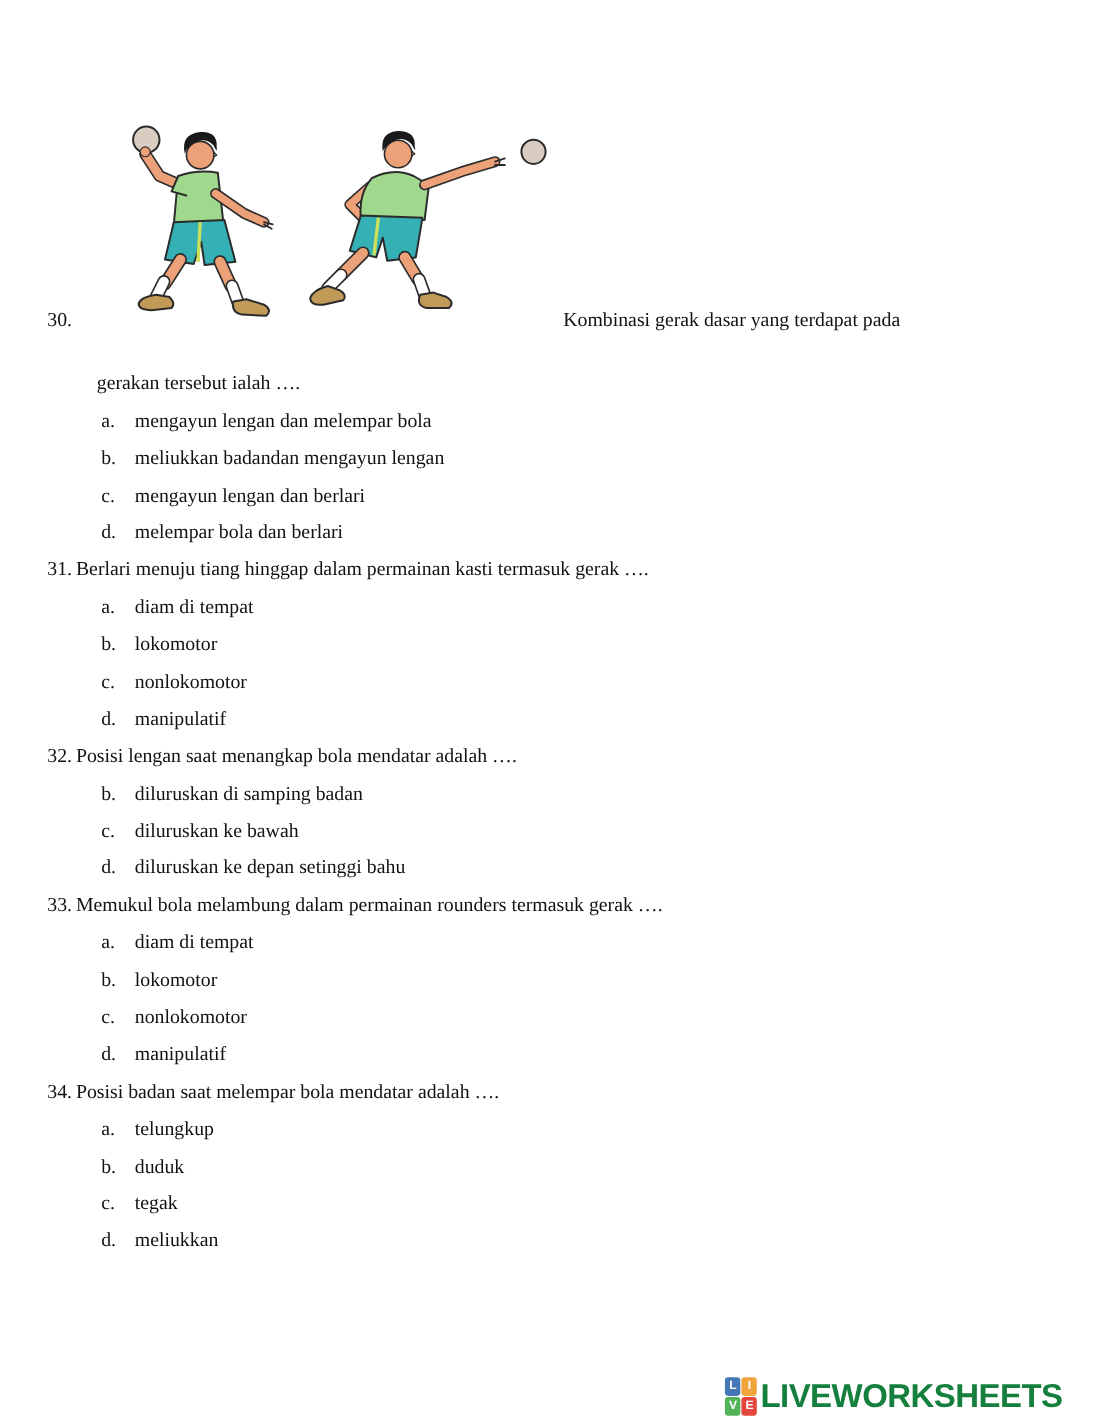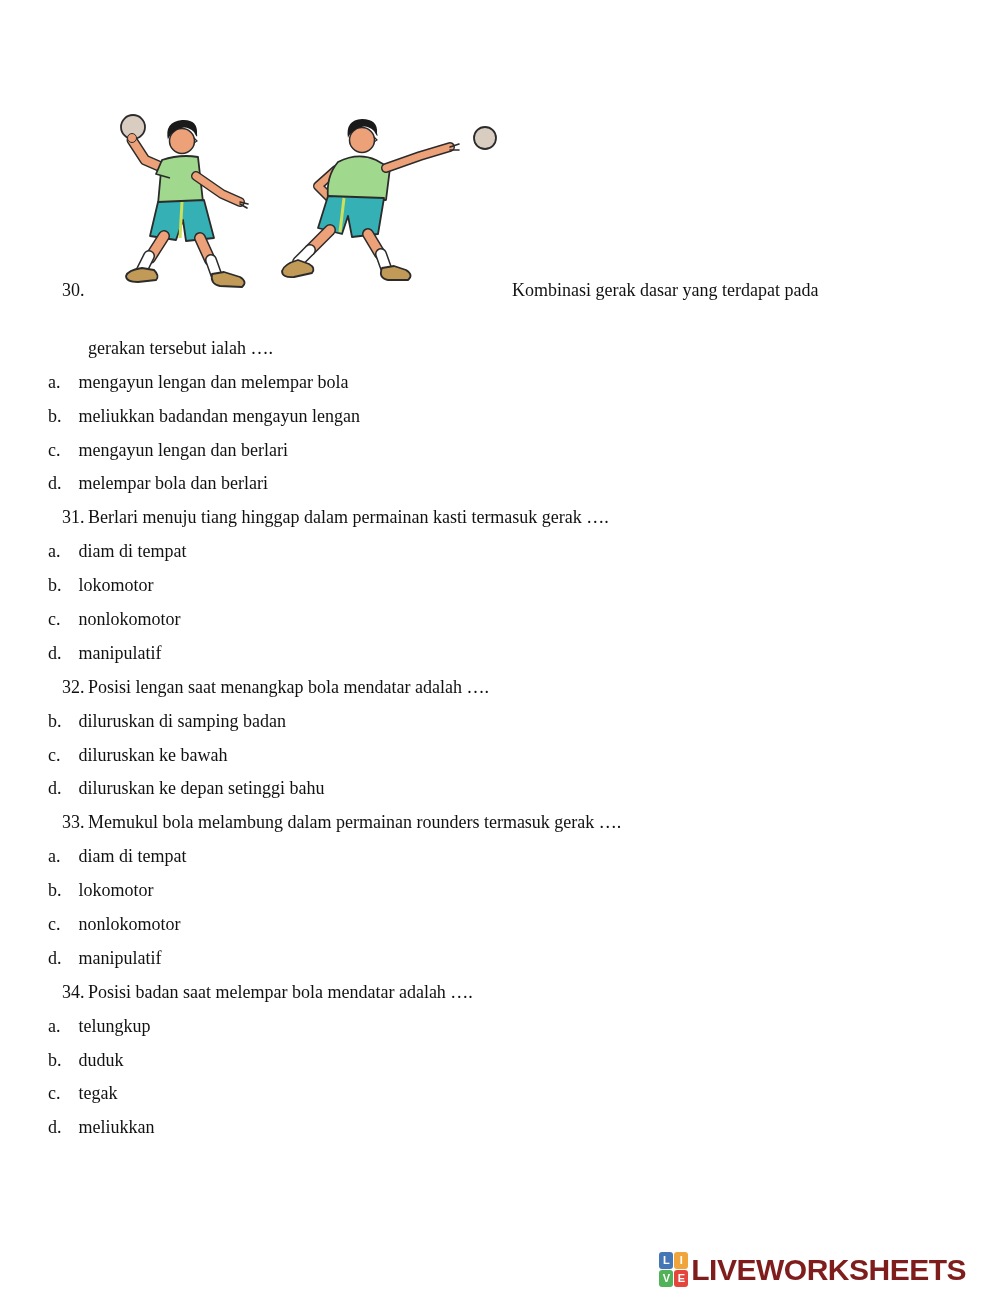--- a/index.html
+++ b/index.html
@@ -11,24 +11,24 @@
     font-family:"Liberation Serif", serif;
     font-size:18px; color:#111;
     overflow:hidden;
   }
   .illustration {
     position:absolute; left:90px; top:110px;
     width:420px; height:190px;
   }
   .quiz { position:absolute; left:0; top:274px; right:0; }
   .line { height:33.9px; line-height:33.9px; white-space:nowrap; }
-  .q   { padding-left:62px; position:relative; }
+  .q   { padding-left:43px; position:relative; }
   .qnum{ display:inline-block; width:26px; }
   .cont{ padding-left:88px;margin-top:24px; }
-  .opt { padding-left:48px; }
+  .opt { padding-left:92px; }
   .letter{ display:inline-block; width:26px; }
   .q30part1{ position:absolute; left:512px; top:0; }
 
   .brand {
     position:absolute; top:1252px; right:34px;
     display:flex; align-items:center; gap:3px;
     font-family:"Liberation Sans", sans-serif;
   }
   .logo-grid {
     display:grid;
@@ -227,16 +227,16 @@
 
   </div>
 
   <div class="brand">
     <div class="logo-grid">
       <div class="tile" style="background: rgb(69, 119, 182);">L</div>
       <div class="tile" style="background: rgb(240, 164, 60);">I</div>
       <div class="tile" style="background: rgb(82, 178, 88);">V</div>
       <div class="tile" style="background: rgb(228, 70, 61);">E</div>
     </div>
-    <div class="wordmark" style="color: #7f1d1d;">LIVEWORKSHEETS</div>
+    <div class="wordmark" style="color: #15803d;">LIVEWORKSHEETS</div>
   </div>
 
 </div>
 
 </body></html>

